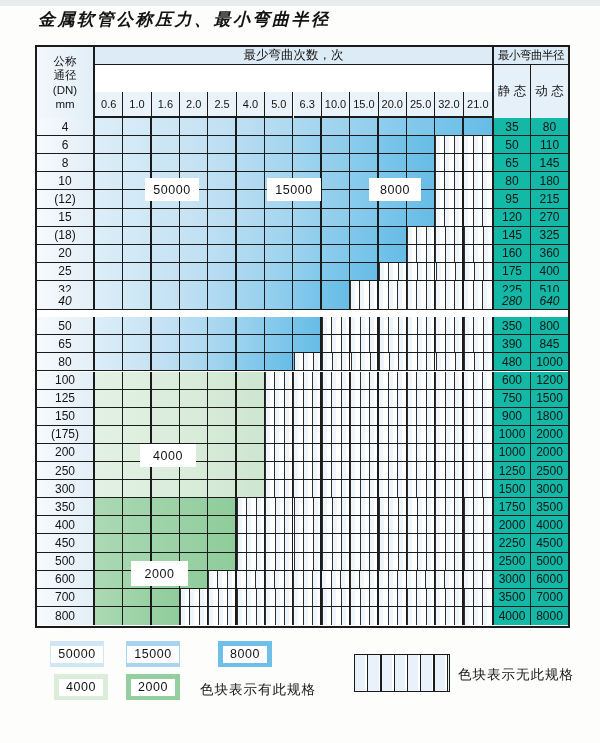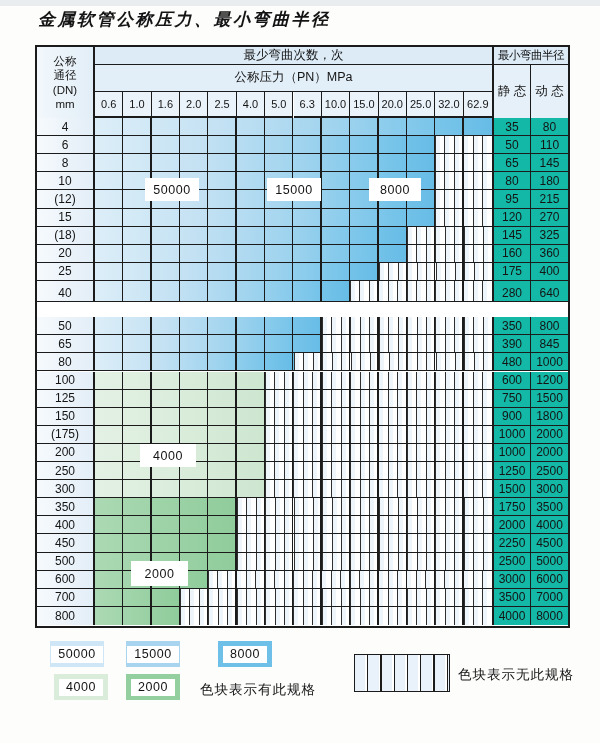--- a/index.html
+++ b/index.html
@@ -67,38 +67,37 @@
 
   <div class="tbl">
     <div class="cell hdr-cycles">最少弯曲次数，次</div>
     <div class="cell hdr-dn" id="hdr-dn">
         <div>公称</div>
         <div>通径</div>
         <div>(DN)</div>
         <div>mm</div>
       </div>
     <div class="cell hdr-radius">最小弯曲半径</div>
-    <div class="cell hdr-press">公称压力（PN）MPa</div>
     <div class="cell hdr-stat">静 态</div>
     <div class="cell hdr-dyn">动 态</div>
     <div id="pressure-cells">
         <div class="cell pcell" style="left: 58px; width: 28.3571px;">0.6</div>
         <div class="cell pcell" style="left: 86.3571px; width: 28.3571px;">1.0</div>
         <div class="cell pcell" style="left: 114.714px; width: 28.3571px;">1.6</div>
         <div class="cell pcell" style="left: 143.071px; width: 28.3571px;">2.0</div>
         <div class="cell pcell" style="left: 171.429px; width: 28.3571px;">2.5</div>
         <div class="cell pcell" style="left: 199.786px; width: 28.3571px;">4.0</div>
         <div class="cell pcell" style="left: 228.143px; width: 28.3571px;">5.0</div>
         <div class="cell pcell" style="left: 256.5px; width: 28.3571px;">6.3</div>
         <div class="cell pcell" style="left: 284.857px; width: 28.3571px;">10.0</div>
         <div class="cell pcell" style="left: 313.214px; width: 28.3571px;">15.0</div>
         <div class="cell pcell" style="left: 341.571px; width: 28.3571px;">20.0</div>
         <div class="cell pcell" style="left: 369.929px; width: 28.3571px;">25.0</div>
         <div class="cell pcell" style="left: 398.286px; width: 28.3571px;">32.0</div>
-        <div class="cell pcell" style="left: 426.643px; width: 28.3571px;">62.9</div>
+        <div class="cell pcell" style="left: 426.643px; width: 28.3571px;">21.0</div>
       </div>
     <div id="tbody">
         <div class="row" style="top: 71px;">
           <div class="mid">
             <div class="colored fill-blue" style="left: 0px; width: 397px;"></div>
             <div class="grid"></div>
           </div>
           <div class="dn">4</div>
           <div class="stat">35</div>
           <div class="dyn">80</div>
@@ -186,21 +185,21 @@
         <div class="row" style="top: 233.964px;">
           <div class="mid">
             <div class="colored fill-blue" style="left: 0px; width: 255.214px;"></div>
             <div class="hatch" style="left: 255.214px; width: 141.786px;"></div>
             <div class="grid"></div>
           </div>
           <div class="dn">32</div>
           <div class="stat">225</div>
           <div class="dyn">510</div>
         </div>
-        <div class="row" style="top: 237px;">
+        <div class="row" style="top: 245px; font-style: italic;">
           <div class="mid">
             <div class="colored fill-blue" style="left: 0px; width: 255.214px;"></div>
             <div class="hatch" style="left: 255.214px; width: 141.786px;"></div>
             <div class="grid"></div>
           </div>
           <div class="dn">40</div>
           <div class="stat">280</div>
           <div class="dyn">640</div>
         </div>
         <div class="row" style="top: 270.179px;">

